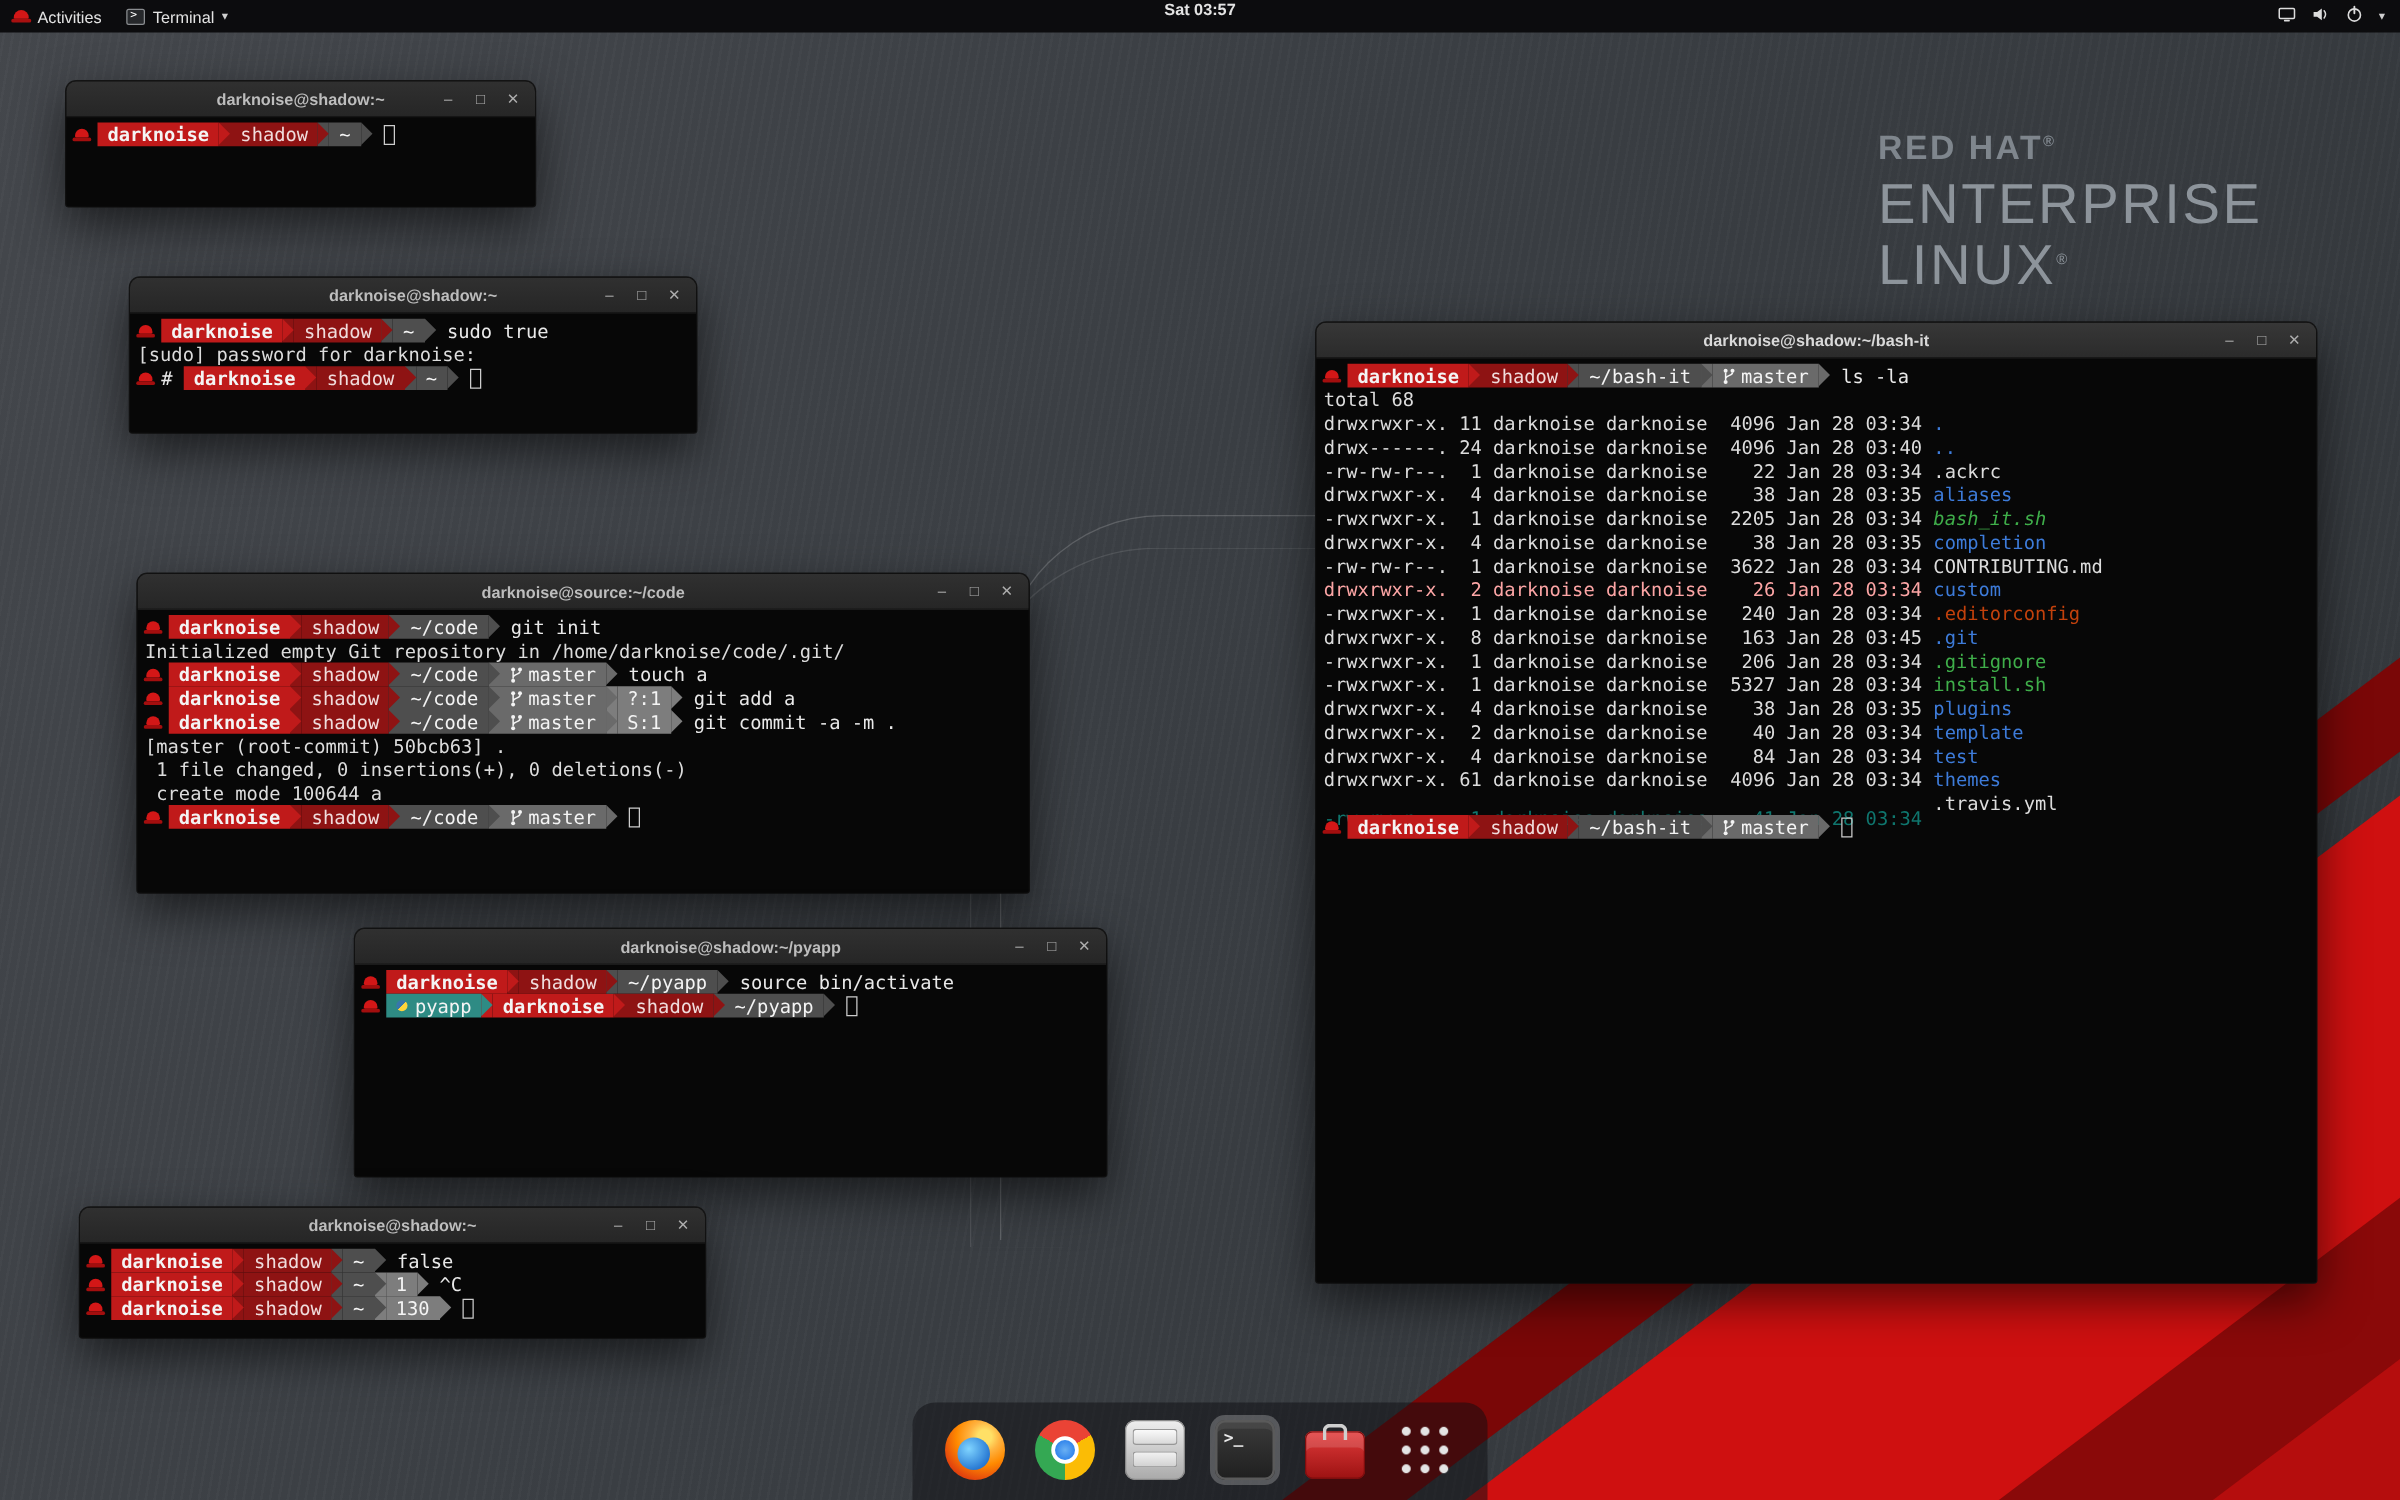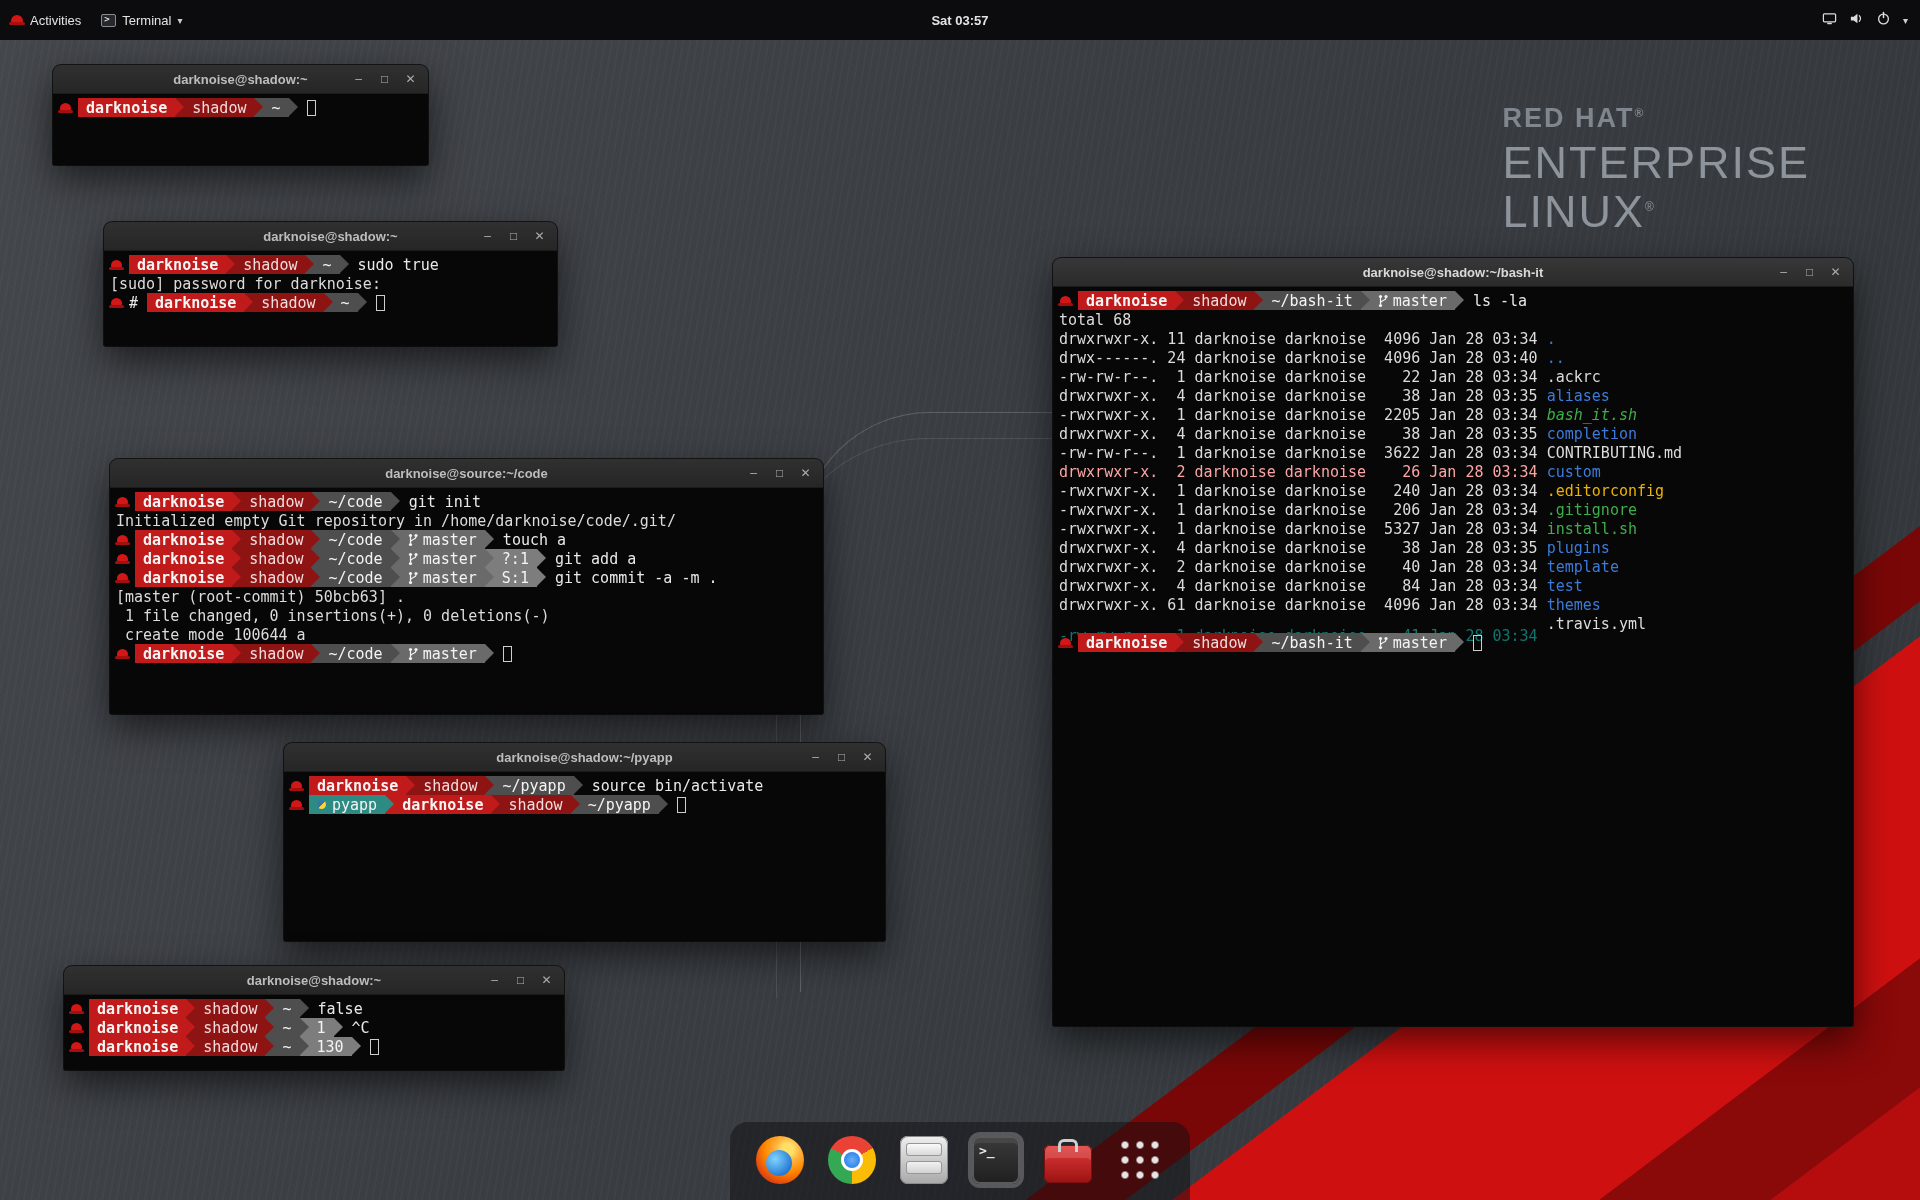--- a/index.html
+++ b/index.html
@@ -30,22 +30,22 @@
           border-top:1px solid rgba(230,230,230,.12); border-left:1px solid rgba(230,230,230,.12);
           border-top-left-radius:150px; }
 
   .branding { position:absolute; top:105px; right:110px; z-index:2; color:#868d94; line-height:1; }
   .branding .b1 { font-size:27px; font-weight:bold; letter-spacing:2px; color:#7f868d; margin-bottom:8px; }
   .branding .b2, .branding .b3 { font-size:45px; font-weight:300; letter-spacing:2px; color:#8d949b; margin-top:4px; }
   .branding sup { font-size:12px; }
 
   
   .topbar {
-    position:absolute; top:0; left:0; right:0; height:40px; z-index:100;
-    background:#0c0c0e; display:flex; align-items:center; color:#e3e3e3; font-size:13px;
+    position:absolute; top:0; left:0; right:0; height:26px; z-index:100;
+    background:#0c0c0e; display:flex; color:#e3e3e3; font-size:13px;
   }
   .tb-item { display:flex; align-items:center; gap:6px; height:100%; padding:0 10px; }
   .hat-logo { width:14px; height:10px; position:relative; display:inline-block; }
   .hat-logo::before { content:""; position:absolute; left:1px; right:1px; top:0; height:7px;
                       background:#d31717; border-radius:7px 7px 1px 1px; }
   .hat-logo::after  { content:""; position:absolute; left:-1px; right:-1px; bottom:0; height:3px;
                       background:#a81010; border-radius:2px; }
   .term-mini { width:15px; height:13px; background:#26282b; border:1px solid #8a8d90; border-radius:2px;
                position:relative; display:inline-block; }
   .term-mini::before { content:">"; position:absolute; left:2px; top:-1px; font-size:9px; color:#fff;
@@ -294,21 +294,22 @@
             </svg></span>master</span><span class="arrow" style="background: transparent;"><span class="arrow-tri" style="border-left-color: rgb(106, 106, 106);"></span></span><span class="cmd"> ls -la</span></div>
       <div class="line"><span class="otxt" style="color: rgb(220, 220, 220);">total 68</span></div>
       <div class="line"><span class="otxt" style="color: rgb(220, 220, 220);">drwxrwxr-x. 11 darknoise darknoise  4096 Jan 28 03:34 </span><span class="otxt" style="color: rgb(61, 123, 217);">.</span></div>
       <div class="line"><span class="otxt" style="color: rgb(220, 220, 220);">drwx------. 24 darknoise darknoise  4096 Jan 28 03:40 </span><span class="otxt" style="color: rgb(61, 123, 217);">..</span></div>
       <div class="line"><span class="otxt" style="color: rgb(220, 220, 220);">-rw-rw-r--.  1 darknoise darknoise    22 Jan 28 03:34 </span><span class="otxt" style="color: rgb(220, 220, 220);">.ackrc</span></div>
       <div class="line"><span class="otxt" style="color: rgb(220, 220, 220);">drwxrwxr-x.  4 darknoise darknoise    38 Jan 28 03:35 </span><span class="otxt" style="color: rgb(61, 123, 217);">aliases</span></div>
       <div class="line"><span class="otxt" style="color: rgb(220, 220, 220);">-rwxrwxr-x.  1 darknoise darknoise  2205 Jan 28 03:34 </span><span class="otxt" style="color: rgb(63, 174, 74); font-style: italic;">bash_it.sh</span></div>
       <div class="line"><span class="otxt" style="color: rgb(220, 220, 220);">drwxrwxr-x.  4 darknoise darknoise    38 Jan 28 03:35 </span><span class="otxt" style="color: rgb(61, 123, 217);">completion</span></div>
       <div class="line"><span class="otxt" style="color: rgb(220, 220, 220);">-rw-rw-r--.  1 darknoise darknoise  3622 Jan 28 03:34 </span><span class="otxt" style="color: rgb(220, 220, 220);">CONTRIBUTING.md</span></div>
       <div class="line"><span class="otxt" style="color: #fca5a5;">drwxrwxr-x.  2 darknoise darknoise    26 Jan 28 03:34 </span><span class="otxt" style="color: rgb(61, 123, 217);">custom</span></div>
-      <div class="line"><span class="otxt" style="color: rgb(220, 220, 220);">-rwxrwxr-x.  1 darknoise darknoise   240 Jan 28 03:34 </span><span class="otxt" style="color: #eab308;">.editorconfig</span></div>
+      <div class="line"><span class="otxt" style="color: rgb(220, 220, 220);">-rwxrwxr-x.  1 darknoise darknoise   240 Jan 28 03:34 </span><span class="otxt" style="color: #c2410c;">.editorconfig</span></div>
+      <div class="line"><span class="otxt" style="color: rgb(220, 220, 220);">drwxrwxr-x.  8 darknoise darknoise   163 Jan 28 03:45 </span><span class="otxt" style="color: rgb(61, 123, 217);">.git</span></div>
       <div class="line"><span class="otxt" style="color: rgb(220, 220, 220);">-rwxrwxr-x.  1 darknoise darknoise   206 Jan 28 03:34 </span><span class="otxt" style="color: rgb(63, 174, 74);">.gitignore</span></div>
       <div class="line"><span class="otxt" style="color: rgb(220, 220, 220);">-rwxrwxr-x.  1 darknoise darknoise  5327 Jan 28 03:34 </span><span class="otxt" style="color: rgb(63, 174, 74);">install.sh</span></div>
       <div class="line"><span class="otxt" style="color: rgb(220, 220, 220);">drwxrwxr-x.  4 darknoise darknoise    38 Jan 28 03:35 </span><span class="otxt" style="color: rgb(61, 123, 217);">plugins</span></div>
       <div class="line"><span class="otxt" style="color: rgb(220, 220, 220);">drwxrwxr-x.  2 darknoise darknoise    40 Jan 28 03:34 </span><span class="otxt" style="color: rgb(61, 123, 217);">template</span></div>
       <div class="line"><span class="otxt" style="color: rgb(220, 220, 220);">drwxrwxr-x.  4 darknoise darknoise    84 Jan 28 03:34 </span><span class="otxt" style="color: rgb(61, 123, 217);">test</span></div>
       <div class="line"><span class="otxt" style="color: rgb(220, 220, 220);">drwxrwxr-x. 61 darknoise darknoise  4096 Jan 28 03:34 </span><span class="otxt" style="color: rgb(61, 123, 217);">themes</span></div>
       <div class="line"><span class="otxt" style="color: #0f766e; margin-top: 24px;">-rw-rw-r--.  1 darknoise darknoise    41 Jan 28 03:34 </span><span class="otxt" style="color: rgb(220, 220, 220);">.travis.yml</span></div>
       <div class="line"><span class="hat"></span><span class="seg seg-user" style="background: rgb(192, 26, 26);">darknoise</span><span class="arrow" style="background: rgb(142, 19, 19);"><span class="arrow-tri" style="border-left-color: rgb(192, 26, 26);"></span></span><span class="seg seg-host" style="background: rgb(142, 19, 19);">shadow</span><span class="arrow" style="background: rgb(78, 78, 78);"><span class="arrow-tri" style="border-left-color: rgb(142, 19, 19);"></span></span><span class="seg seg-path" style="background: rgb(78, 78, 78);">~/bash-it</span><span class="arrow" style="background: rgb(106, 106, 106);"><span class="arrow-tri" style="border-left-color: rgb(78, 78, 78);"></span></span><span class="seg seg-git" style="background: rgb(106, 106, 106);"><span class="branch-icon"><svg width="10" height="14" viewBox="0 0 10 14">
               <circle cx="2.5" cy="2.5" r="1.6" fill="currentColor"></circle>
               <circle cx="8" cy="2.5" r="1.6" fill="currentColor"></circle>

